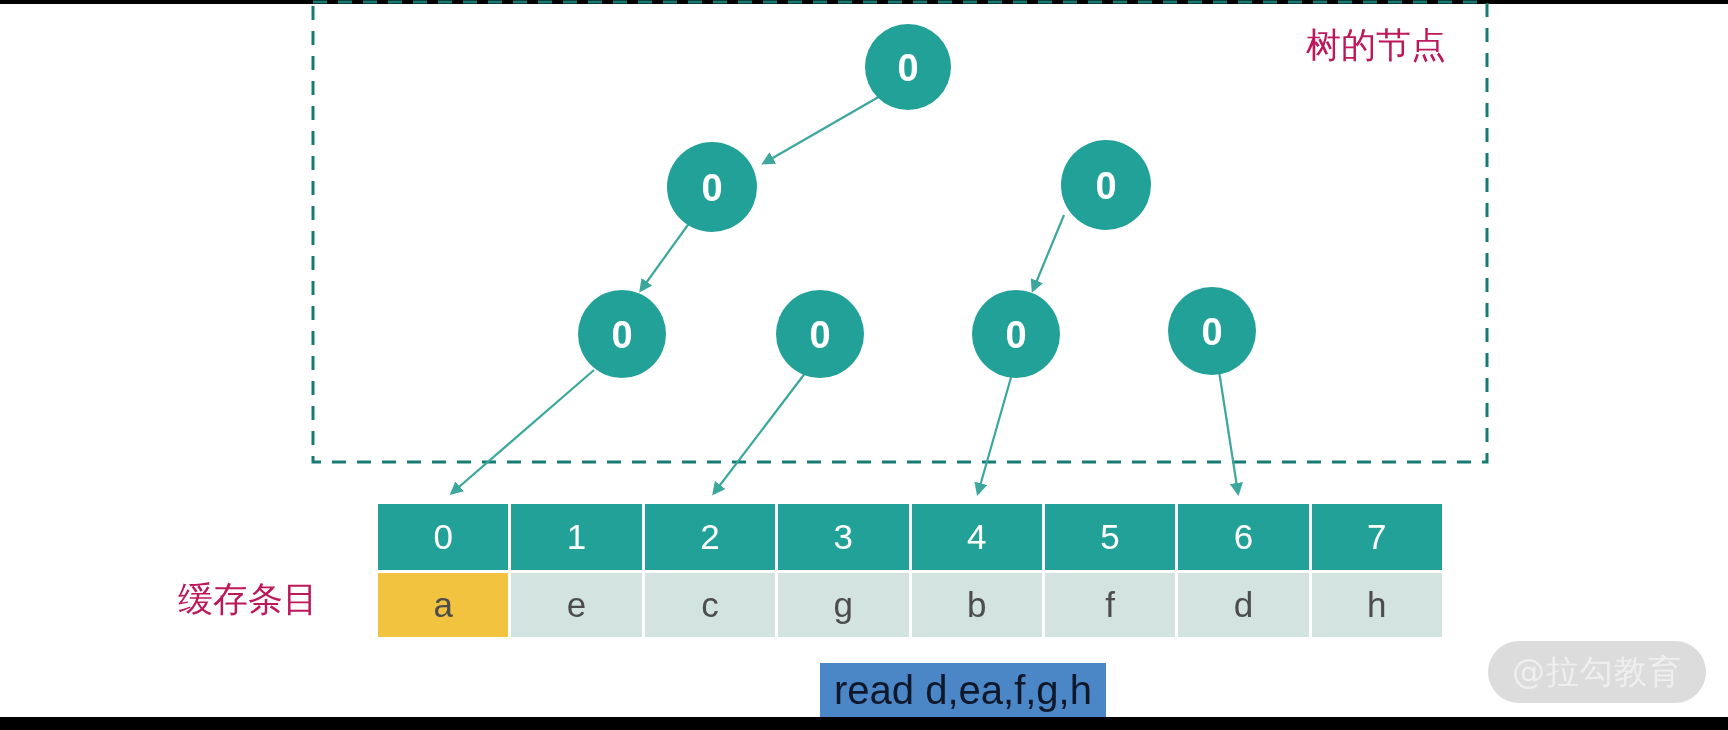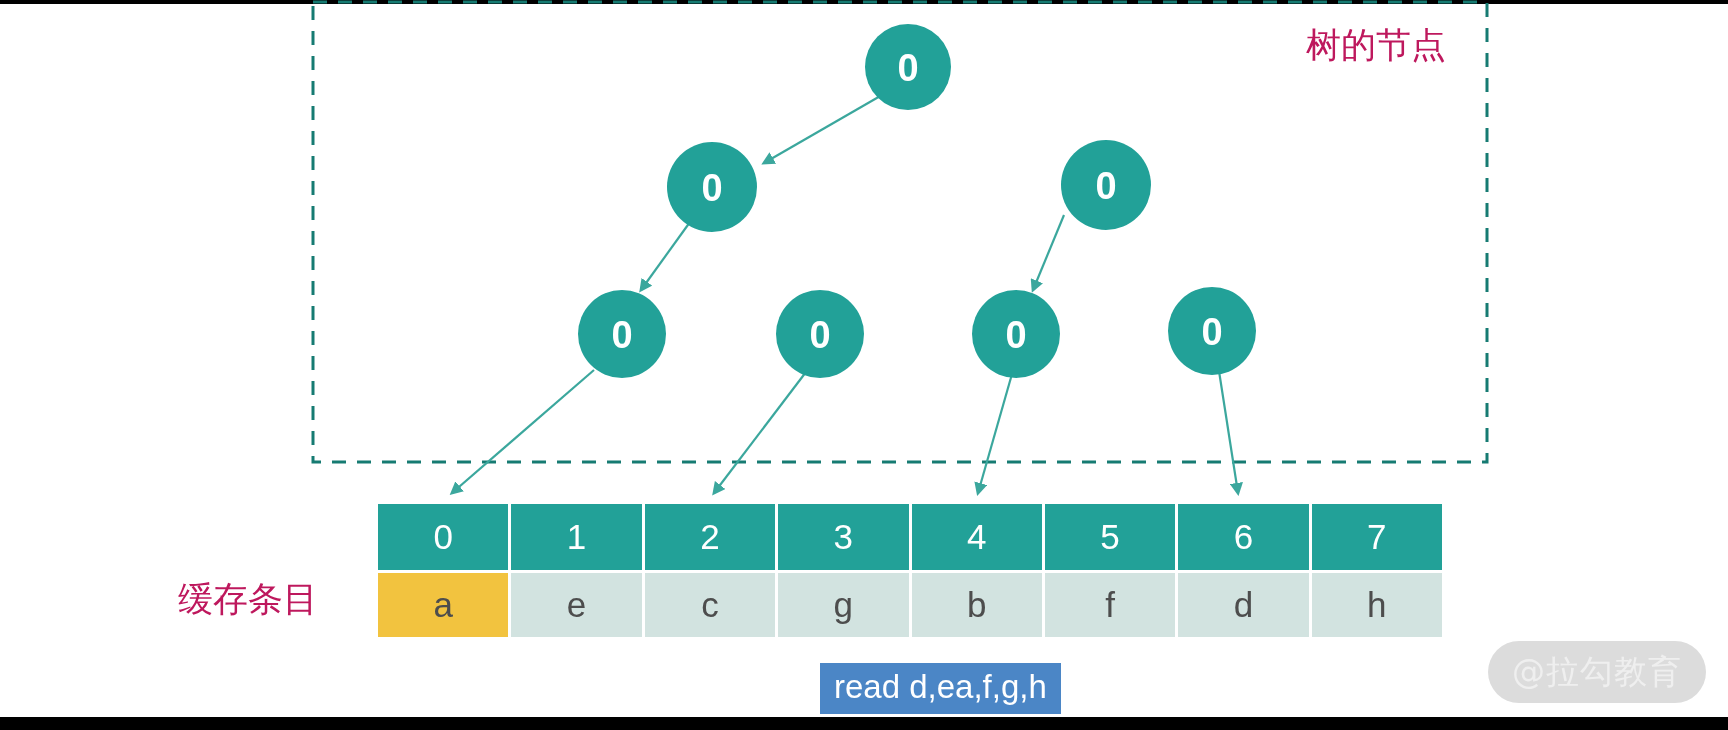--- a/index.html
+++ b/index.html
@@ -78,22 +78,22 @@
   .value-cell.highlight {
     background: #F2C33F;
     color: #4D4D4D;
   }
 
   
   #read-badge {
     position: absolute;
     left: 820px; top: 663px;
     background: #4B86C6;
-    color: #ffffff;
-    font-size: 33px;
+    color: #0f172a;
+    font-size: 40px;
     padding: 5px 14px 8px 14px;
     white-space: nowrap;
   }
 
   
   #watermark {
     position: absolute;
     left: 1488px; top: 641px;
     width: 218px; height: 62px;
     border-radius: 31px;

